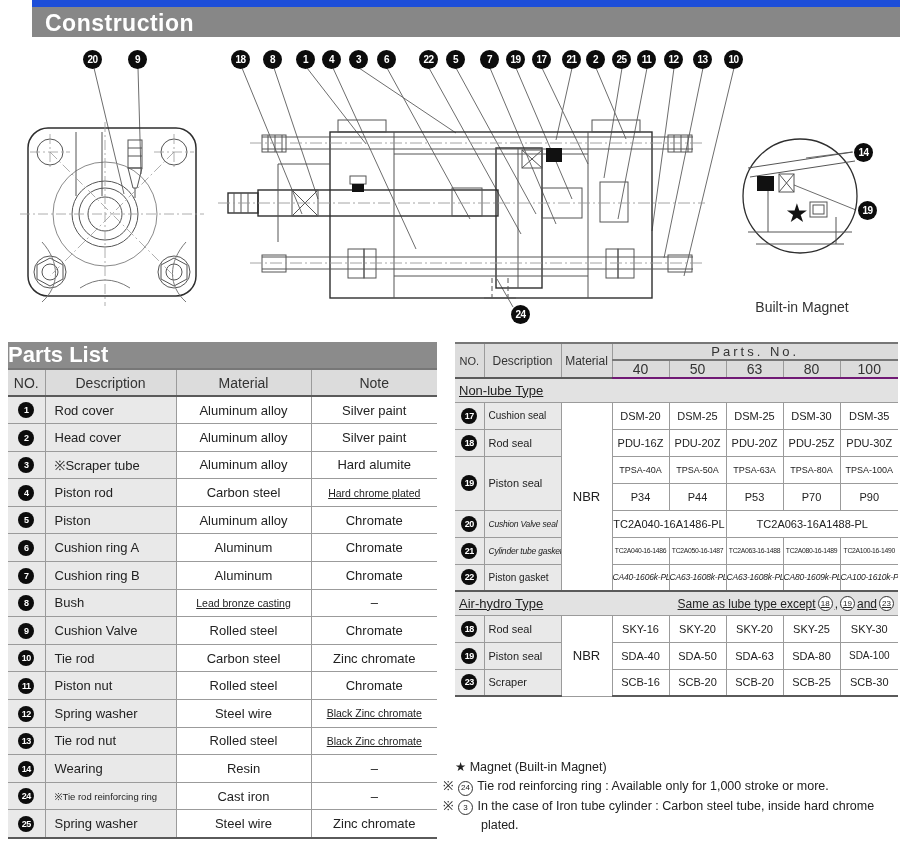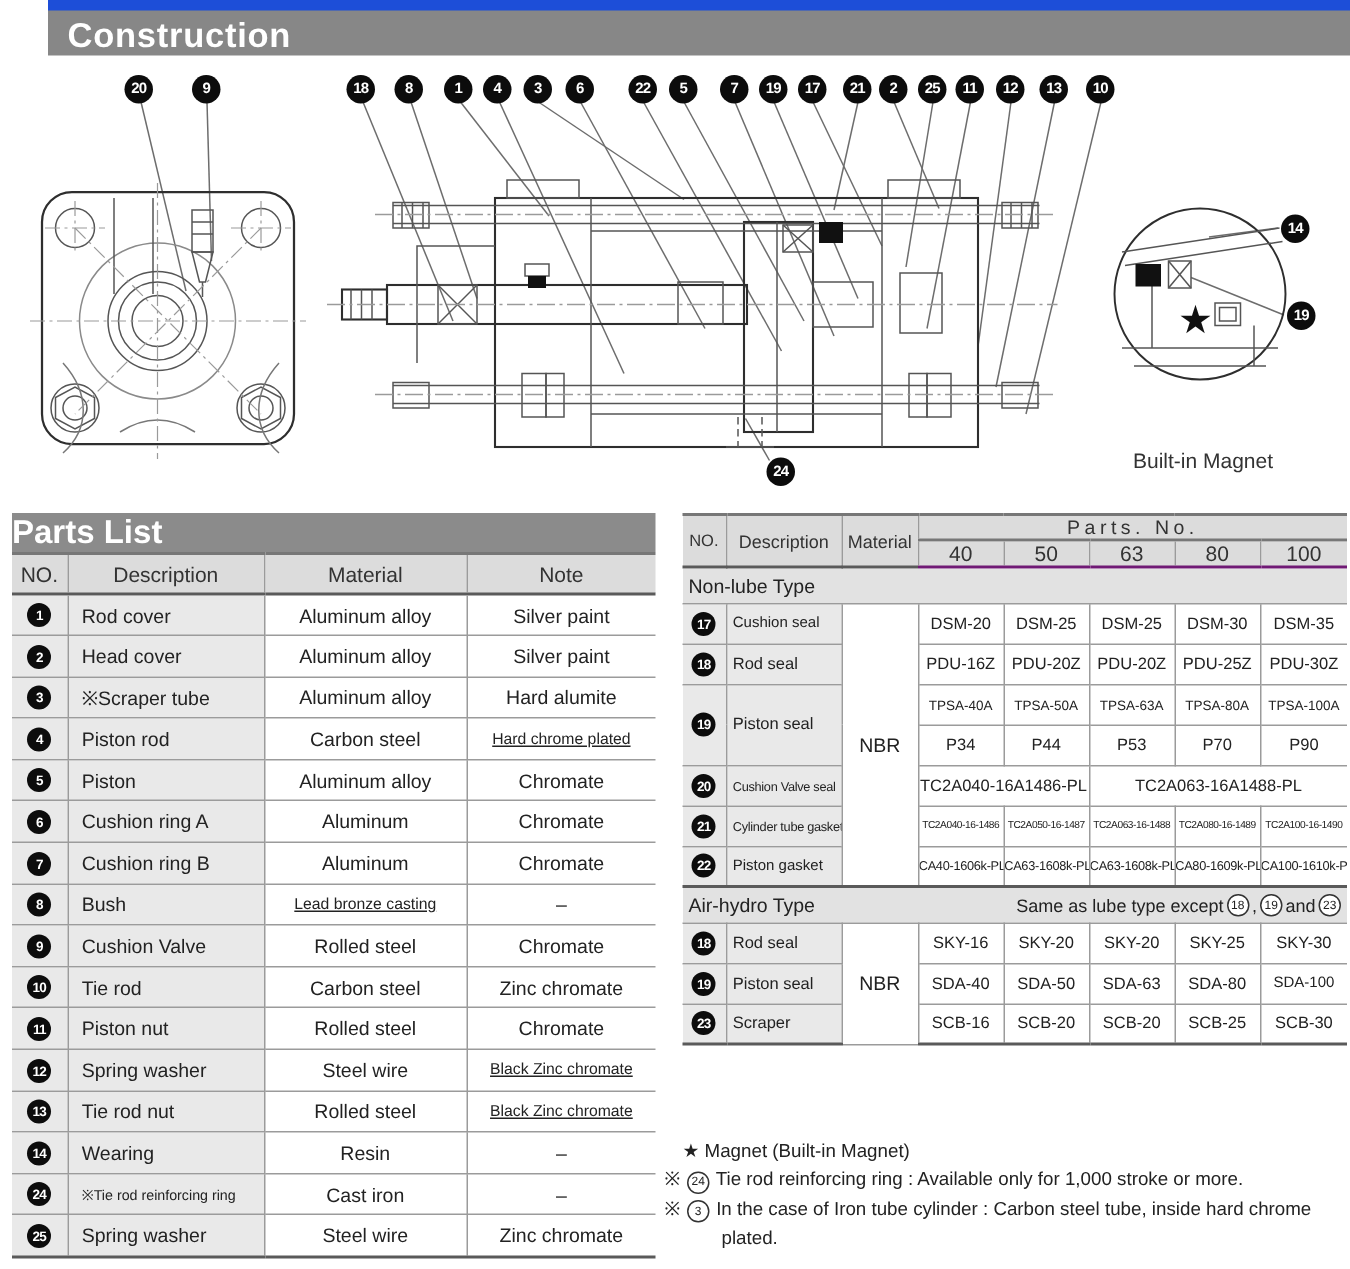--- a/index.html
+++ b/index.html
@@ -39,29 +39,29 @@
 
   
   .seals-panel{top:342px;left:455px;width:443px;}
   .seals-table thead th{height:14px;border-top:2px solid #777;}
   .seals-table thead tr:last-child th{border-bottom:2px solid #701a75;}
   .seals-table th.partsno{letter-spacing:3px;font-size:13px;}
   .seals-table td{height:27px;font-size:11px;}
   .seals-table .c-no{background:#e9e9e9;}
   .seals-table .c-desc{background:#e9e9e9;text-align:left;padding-left:4px;font-size:11px;}
   .seals-table .band td{background:#e2e2e2;height:24px;border-left:none;border-right:none;
-    border-top:2px solid #5a5a5a;border-bottom:1px solid #9b9b9b;}
+    border-top:2px solid #5a5a5a;border-bottom:1px solid #9b9b9b;text-decoration:underline;}
   .band-inner{display:flex;justify-content:space-between;align-items:center;padding:0 3px 0 4px;}
   .band-label{font-size:13px;color:#222;}
   .band-note{font-size:12px;color:#222;display:flex;align-items:flex-end;gap:1px;}
   .seals-table .mat{font-size:13px;background:#fff;}
   .cnum{display:inline-flex;width:13px;height:13px;border:1px solid #333;border-radius:50%;
     font-size:8px;align-items:center;justify-content:center;background:#fff;color:#222;margin:0 1px;flex:none;}
   .f7{font-size:6.8px !important;letter-spacing:-.3px;}
-  .f8{font-size:8.5px !important;letter-spacing:-.2px;}
+  .f8{font-size:8.5px !important;letter-spacing:-.2px;font-style:italic;}
   .f9{font-size:9px !important;}
   .f10{font-size:10px !important;}
   .seals-table tr.lastrow td{border-bottom:2px solid #5a5a5a;}
 
   
   .footnotes{position:absolute;top:758px;left:443px;width:452px;font-size:12.5px;color:#222;line-height:1.55;}
   .fnote{padding-left:38px;text-indent:-38px;white-space:normal;}
   .fnote .cnum{text-indent:0;}
   .magnet-note{padding-left:12px;}
 </style>

